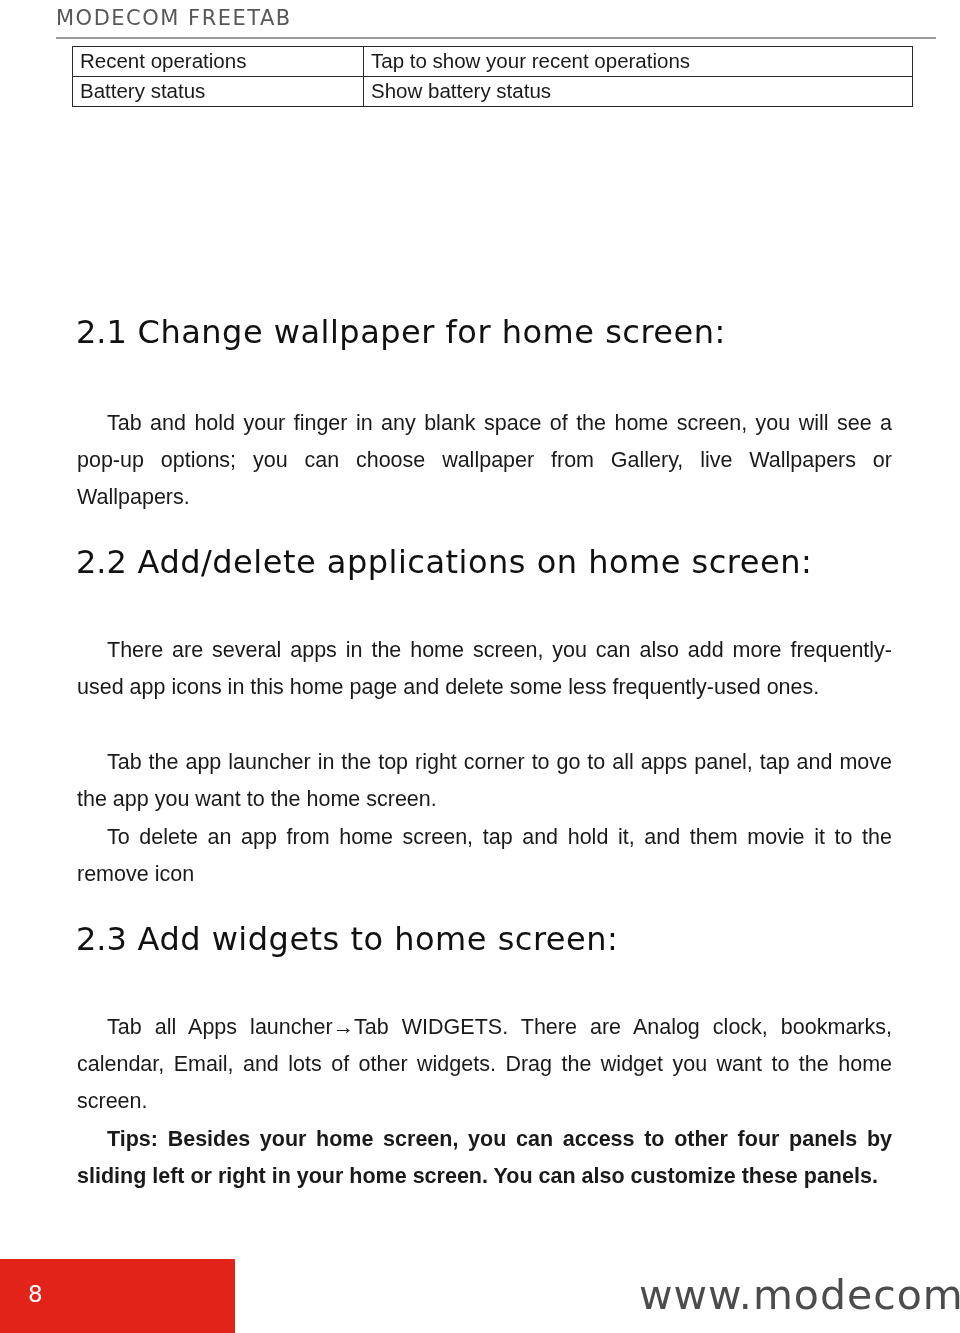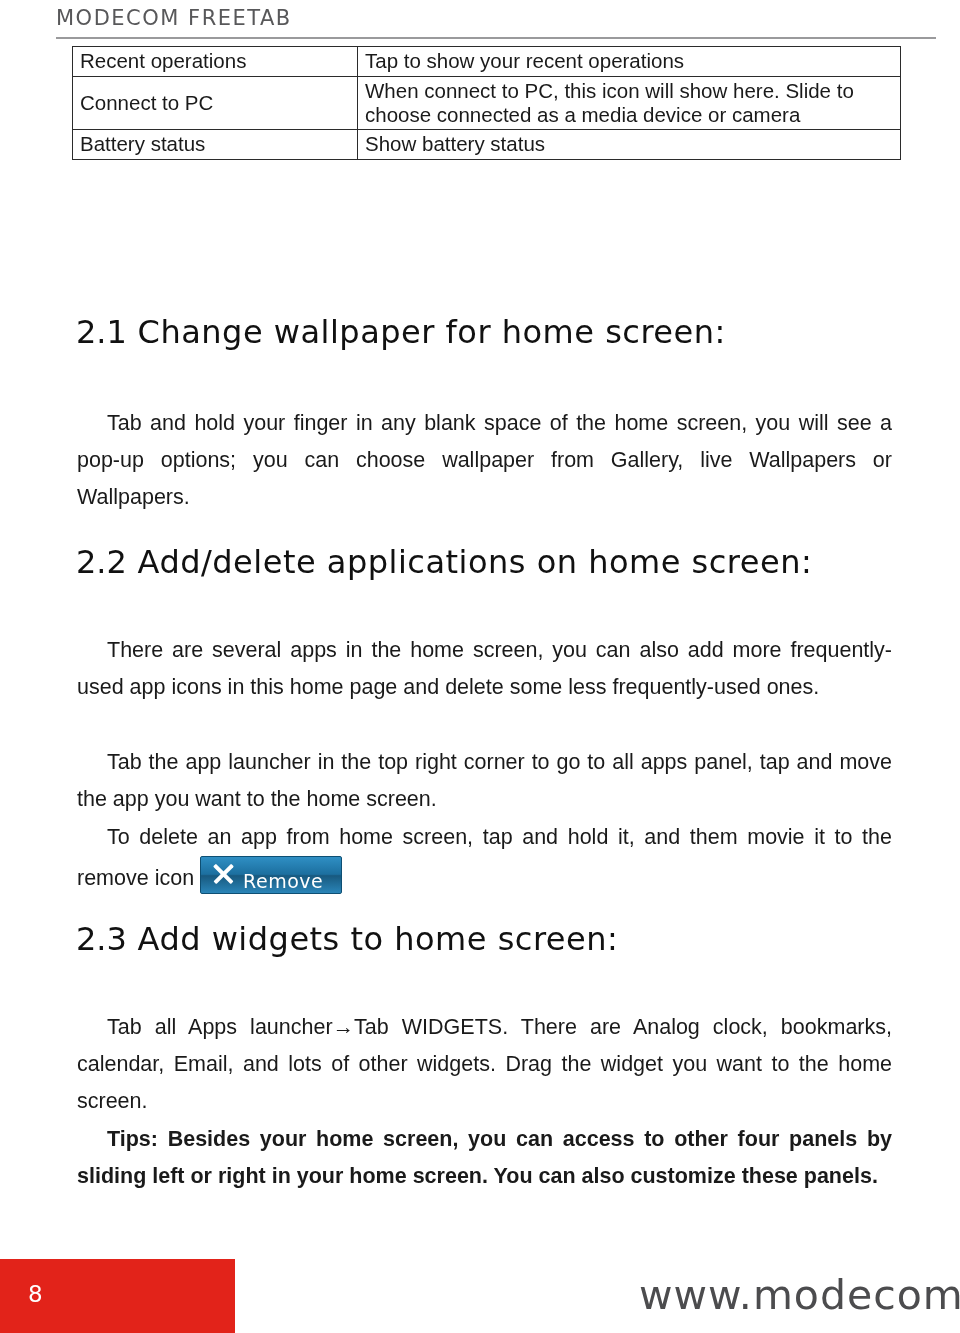--- a/index.html
+++ b/index.html
@@ -52,21 +52,21 @@
   }
   table.status-table {
     border-collapse: collapse;
     width: 812px;
     table-layout: fixed;
   }
   table.status-table td {
     border: 1px solid #2b2b2b;
     font-size: 20.5px;
     line-height: 1.16;
-    padding: 2px 0 3px 7px;
+    padding: 2px 6px 3px 7px;
     vertical-align: middle;
     color: #1a1a1a;
   }
   table.status-table td.c1 {
     width: 277px;
   }
   table.status-table td.c2 {
     width: 535px;
   }
 
@@ -195,24 +195,20 @@
 </div>
 
 <div class="table-wrap">
   <table class="status-table">
     <tbody>
       <tr>
         <td class="c1">Recent operations</td>
         <td class="c2">Tap to show your recent operations</td>
       </tr>
       <tr>
-        <td class="c1">Connect to PC</td>
-        <td class="c2">When connect to PC, this icon will show here. Slide to choose connected as a media device or camera</td>
-      </tr>
-      <tr>
         <td class="c1">Battery status</td>
         <td class="c2">Show battery status</td>
       </tr>
     </tbody>
   </table>
 </div>
 
 <h2 class="sec" style="left:76px; top:313px;">
   <span class="sec-num">2.1</span>
   <span>Change wallpaper for home screen:</span>
@@ -230,24 +226,20 @@
 <p class="body" style="left:72px; top:627px; width:815px;">
   <span class="indent"></span><span>There are several apps in the home screen, you can also add more frequently-used app icons in this home page and delete some less frequently-used ones.</span>
 </p>
 
 <p class="body" style="left:72px; top:739px; width:815px;">
   <span class="indent"></span><span>Tab the app launcher in the top right corner to go to all apps panel, tap and move the app you want to the home screen.</span>
 </p>
 
 <p class="body" style="left:72px; top:814px; width:815px;">
   <span class="indent"></span><span>To delete an app from home screen, tap and hold it, and them movie it to the remove icon</span>
-  <span class="remove-chip">
-    <span class="x-mark"></span>
-    <span class="chip-label">Remove</span>
-  </span>
 </p>
 
 <h2 class="sec" style="left:76px; top:920px;">
   <span class="sec-num">2.3</span>
   <span>Add widgets to home screen:</span>
 </h2>
 
 <p class="body" style="left:72px; top:1004px; width:815px;">
   <span class="indent"></span><span>Tab all Apps launcher→Tab WIDGETS. There are Analog clock, bookmarks, calendar, Email, and lots of other widgets. Drag the widget you want to the home screen.</span>
 </p>

